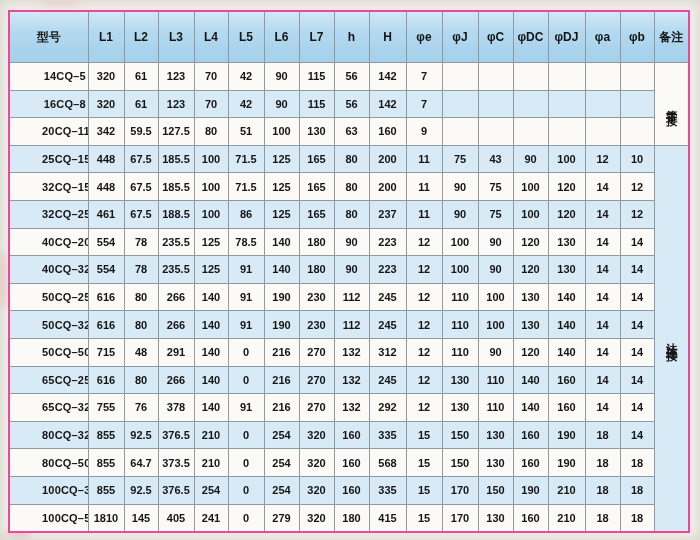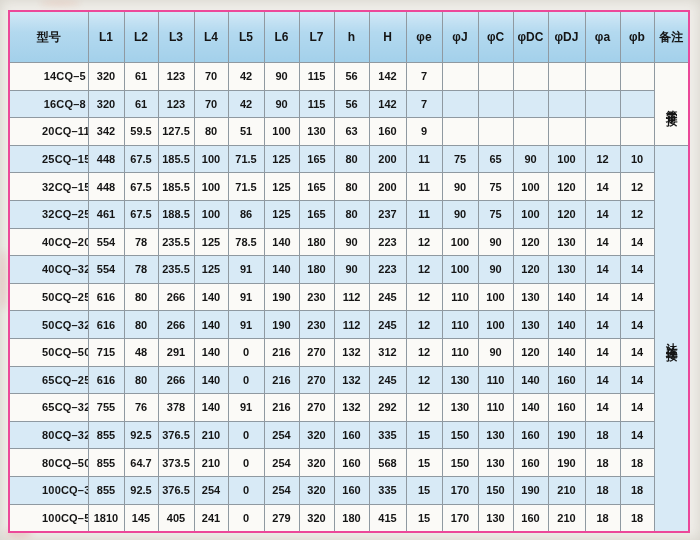--- a/index.html
+++ b/index.html
@@ -171,21 +171,21 @@
           <td>67.5</td>
           <td>185.5</td>
           <td>100</td>
           <td>71.5</td>
           <td>125</td>
           <td>165</td>
           <td>80</td>
           <td>200</td>
           <td>11</td>
           <td>75</td>
-          <td>65</td>
+          <td>43</td>
           <td>90</td>
           <td>100</td>
           <td>12</td>
           <td>10</td>
           <td class="remark" rowspan="14">法兰连接</td>
         </tr>
         <tr>
           <td class="model">32CQ–15</td>
           <td>448</td>
           <td>67.5</td>

